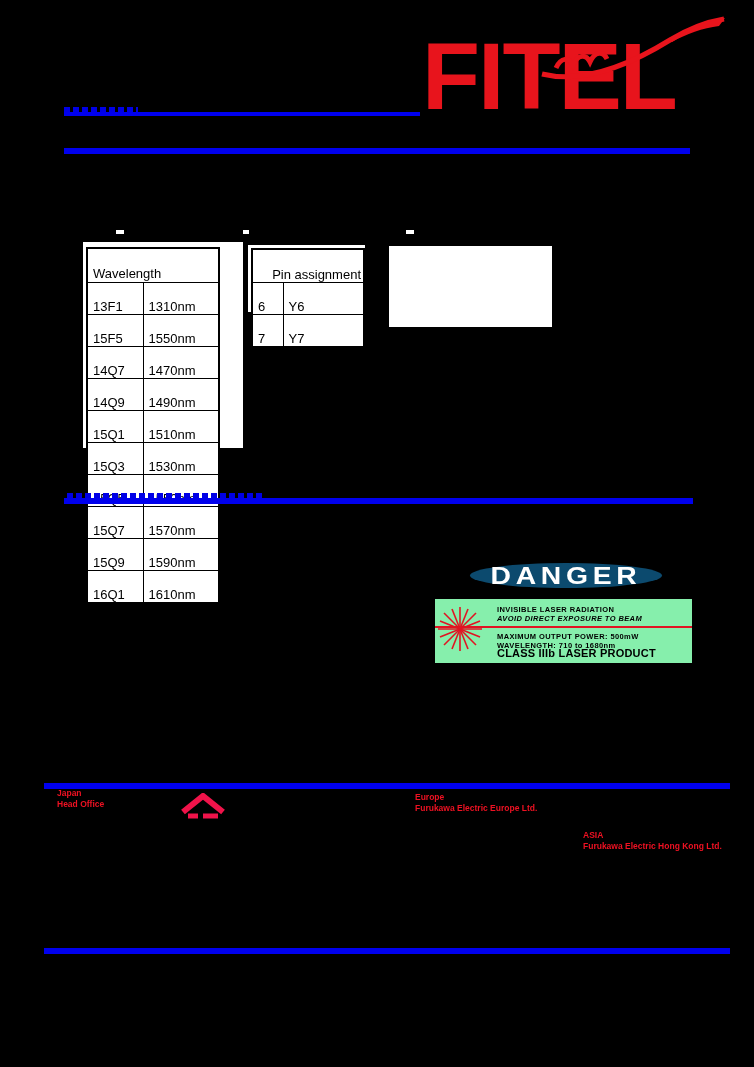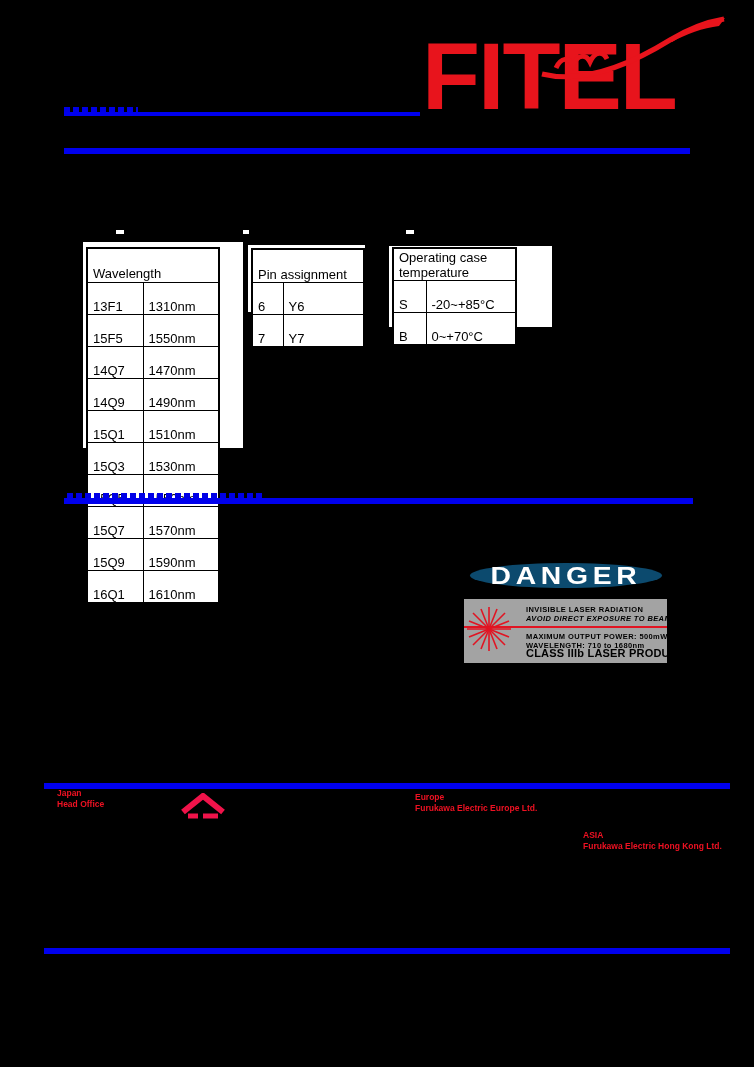--- a/index.html
+++ b/index.html
@@ -14,34 +14,34 @@
   .patch{position:absolute;background:#ffffff;}
   .tick{position:absolute;background:#ffffff;width:8px;height:4px;}
   
   table.t{position:absolute;border-collapse:collapse;background:#fff;color:#000;
           font-family:"Liberation Sans",sans-serif;font-size:13px;table-layout:fixed;}
   table.t td{border:1px solid #000;padding:16px 2px 0 5px;white-space:nowrap;overflow:hidden;}
   table.t{border:2px solid #000;}
   table.tA td{height:15px;}
   table.tA td.hdr{height:17px;}
   table.tB td{height:15px;}
-  table.tB td.hdr{height:16px;}
+  table.tB td.hdr{height:16px;text-align:right;}
   table.tC td{height:15px;}
   table.tC td.hdr{height:31px;white-space:normal;line-height:15px;padding-top:0;}
   
   .fitel-text{position:absolute;left:422px;top:30px;width:302px;height:92px;line-height:92px;
               font-weight:bold;font-size:95px;letter-spacing:-2px;color:#e8141c;
               font-family:"Liberation Sans",sans-serif;}
   
   .danger-ellipse{position:absolute;left:470px;top:563px;width:192px;height:25px;border-radius:50%;
                   background:#0c4a6e;text-align:center;}
   .danger-ellipse span{display:inline-block;width:100%;line-height:25px;color:#fff;font-weight:bold;
                   font-size:24px;letter-spacing:4px;transform:scaleX(1.18);transform-origin:center;
                   font-family:"Liberation Sans",sans-serif;}
-  .danger-label{position:absolute;left:464px;top:599px;width:203px;height:64px;background:#a3a3a3;}
+  .danger-label{position:absolute;left:435px;top:599px;width:257px;height:64px;background:#86efac;}
   .danger-label .redline{position:absolute;left:0;top:27px;width:100%;height:2px;background:#e11422;}
   .dtxt{position:absolute;left:62px;color:#000;font-weight:bold;white-space:nowrap;
         letter-spacing:0.4px;font-size:7.5px;line-height:9px;font-family:"Liberation Sans",sans-serif;}
   .dl1{top:6px;} .dl2{top:15px;font-style:italic;} .dl3{top:33px;} .dl4{top:42px;}
   .dl5{top:50px;font-size:11px;letter-spacing:0.2px;text-align:right;}
   
   .contact{position:absolute;color:#ee1122;font-weight:bold;font-size:8.5px;line-height:10.5px;
            white-space:nowrap;font-family:"Liberation Sans",sans-serif;}
 </style>
 </head>
@@ -133,39 +133,20 @@
           <td>6</td>
           <td>Y6</td>
         </tr>
     <tr>
           <td>7</td>
           <td>Y7</td>
         </tr>
   </tbody>
     </table>
 
-  <table class="t tC" style="left:392px;top:247px;width:123px;">
-    <colgroup>
-        <col style="width:33px">
-        <col style="width:90px">
-      </colgroup>
-    <tbody>
-        <tr>
-          <td class="hdr" colspan="2">Operating case temperature</td>
-        </tr>
-    <tr>
-          <td>S</td>
-          <td>-20~+85°C</td>
-        </tr>
-    <tr>
-          <td>B</td>
-          <td>0~+70°C</td>
-        </tr>
-  </tbody>
-    </table>
 
   <div class="frag" style="left:67px;top:493px;width:195px;"></div>
   <div class="rule" style="left:64px;top:498px;width:629px;height:6px;"></div>
 
   <div class="danger-ellipse">
     <span>DANGER</span>
   </div>
 
   <div class="danger-label">
     <div class="redline"></div>

